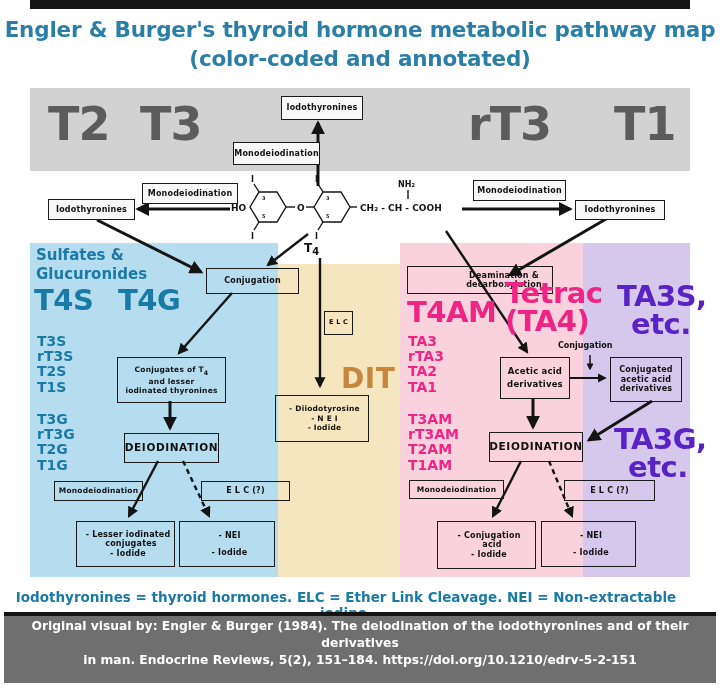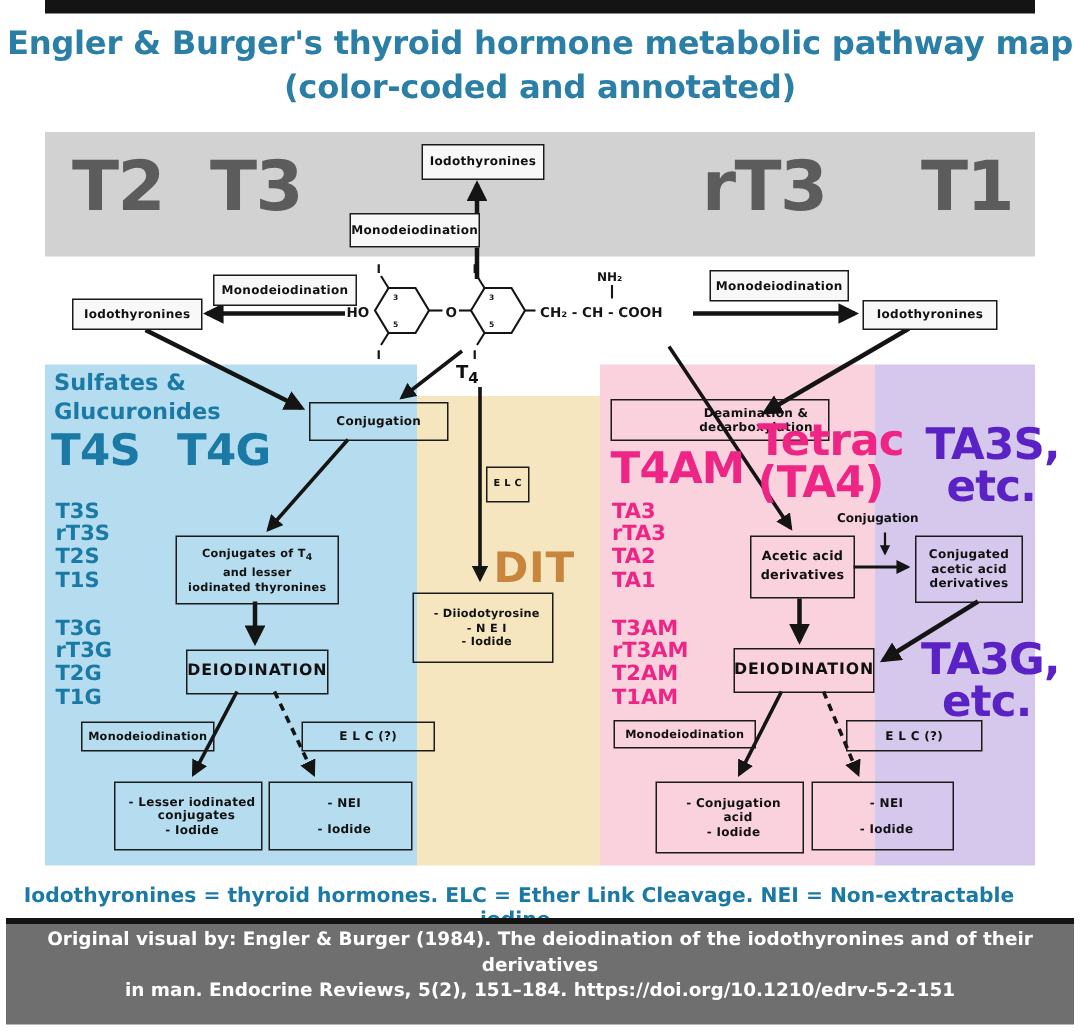--- a/index.html
+++ b/index.html
@@ -26,21 +26,21 @@
   #region-yellow{left:278px;top:264px;width:122px;height:313px;background:#f5e6bf;}
   #region-pink{left:400px;top:243px;width:183px;height:334px;background:#f9d2de;}
   #region-purple{left:583px;top:243px;width:107px;height:334px;background:#d6c8ed;}
   
   .teal{color:#1b7aa5;}
   .magenta{color:#ee2585;}
   .purpletx{color:#5a22c4;}
   .bigmol{font-size:29px;font-weight:bold;letter-spacing:-0.5px;}
   .heading15{font-size:15px;font-weight:bold;line-height:19px;}
   .mol-list div{font-size:14px;font-weight:bold;line-height:15.2px;}
-  .dit{font-size:28px;font-weight:bold;color:#c8853e;letter-spacing:0.5px;}
+  .dit{font-size:28px;font-weight:bold;color:#c8853e;letter-spacing:0.5px;margin-left:12px;}
   .small-label{font-size:8px;font-weight:bold;color:#111;}
   .t4lab{font-size:12px;font-weight:bold;color:#111;}
   
   #legend{left:0;top:589px;width:692px;text-align:center;font-size:13.5px;font-weight:bold;color:#1b7aa5;}
   #footer{left:4px;top:616px;width:712px;height:67px;background:#6f6f6f;color:#fff;text-align:center;}
   #footer .f1{margin-top:6px;font-size:13px;font-weight:bold;}
   #footer .f2{margin-top:2px;font-size:12.3px;font-weight:bold;line-height:17px;}
   svg text{font-family:"DejaVu Sans",sans-serif;}
 </style>
 </head>

